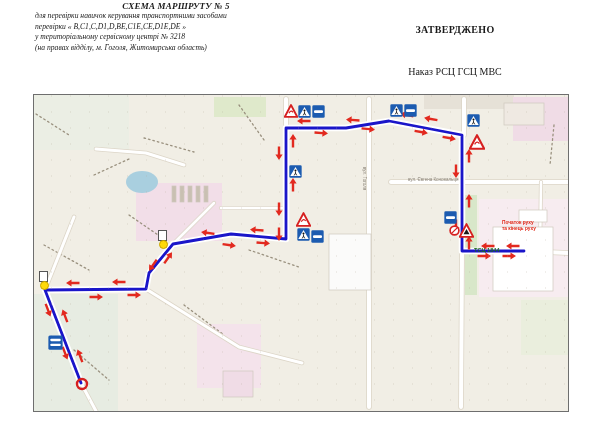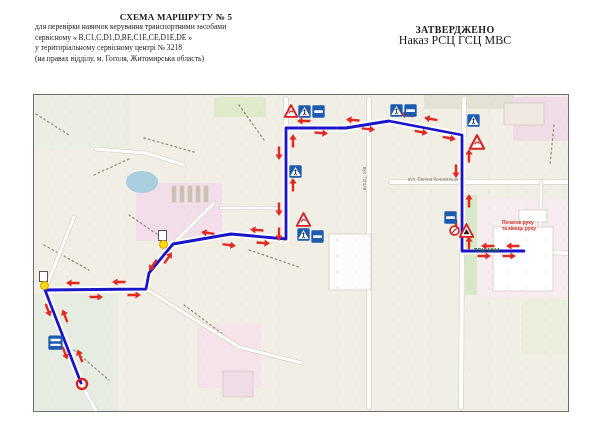--- a/index.html
+++ b/index.html
@@ -3,26 +3,26 @@
 <meta charset="utf-8">
 <style>
   html,body{margin:0;padding:0;}
   body{
     width:600px;height:424px;position:relative;overflow:hidden;
     background:#ffffff;
     font-family:"Liberation Serif","DejaVu Serif",serif;
     color:#1a1a1a;
   }
   
-  .hdr-left{position:absolute;left:35px;top:12px;width:282px;}
+  .hdr-left{position:absolute;left:35px;top:1px;width:282px;font-style:italic;}
   .hdr-left .title{font-weight:bold;font-size:9px;text-align:center;letter-spacing:.2px;}
   .hdr-left .ln{font-size:7.6px;line-height:10.6px;margin-top:0;}
   .hdr-right{position:absolute;left:332px;top:24px;width:246px;text-align:center;}
   .hdr-right .title{font-weight:bold;font-size:10px;letter-spacing:.3px;}
-  .hdr-right .ln{font-size:12px;line-height:10.4px;}
+  .hdr-right .ln{font-size:10px;line-height:10.4px;margin-top:32px;}
   
   .map{
     position:absolute;left:33px;top:94px;width:534px;height:316px;
     background:#f1eee5;border:1px solid #6e6e6e;overflow:hidden;
   }
   .map svg.base{position:absolute;left:0;top:0;}
   
   .dots{
     position:absolute;left:0;top:0;right:0;bottom:0;pointer-events:none;opacity:.5;
     background-image:
@@ -40,21 +40,21 @@
   .tl-marker{position:absolute;}
   .tl-flag{position:absolute;width:7px;height:9px;background:#fff;border:0.8px solid #555;}
   .tl-dot{position:absolute;width:7px;height:7px;border-radius:50%;background:#ffd90a;border:1px solid #c9a400;}
 </style>
 </head>
 <body>
 
 <div class="hdr-left">
   <div class="title">СХЕМА МАРШРУТУ № 5</div>
   <div class="ln">для перевірки навичок керування транспортними засобами</div>
-  <div class="ln">сервісному « В,С1,С,D1,D,ВЕ,С1Е,СЕ,D1Е,DЕ »</div>
+  <div class="ln">перевірки « В,С1,С,D1,D,ВЕ,С1Е,СЕ,D1Е,DЕ »</div>
   <div class="ln">у територіальному сервісному центрі № 3218</div>
   <div class="ln">(на правах відділу, м. Гоголя, Житомирська область)</div>
 </div>
 
 <div class="hdr-right">
   <div class="title">ЗАТВЕРДЖЕНО</div>
   <div class="ln">Наказ РСЦ ГСЦ МВС</div>
 </div>
 
 <div class="map" id="map">

